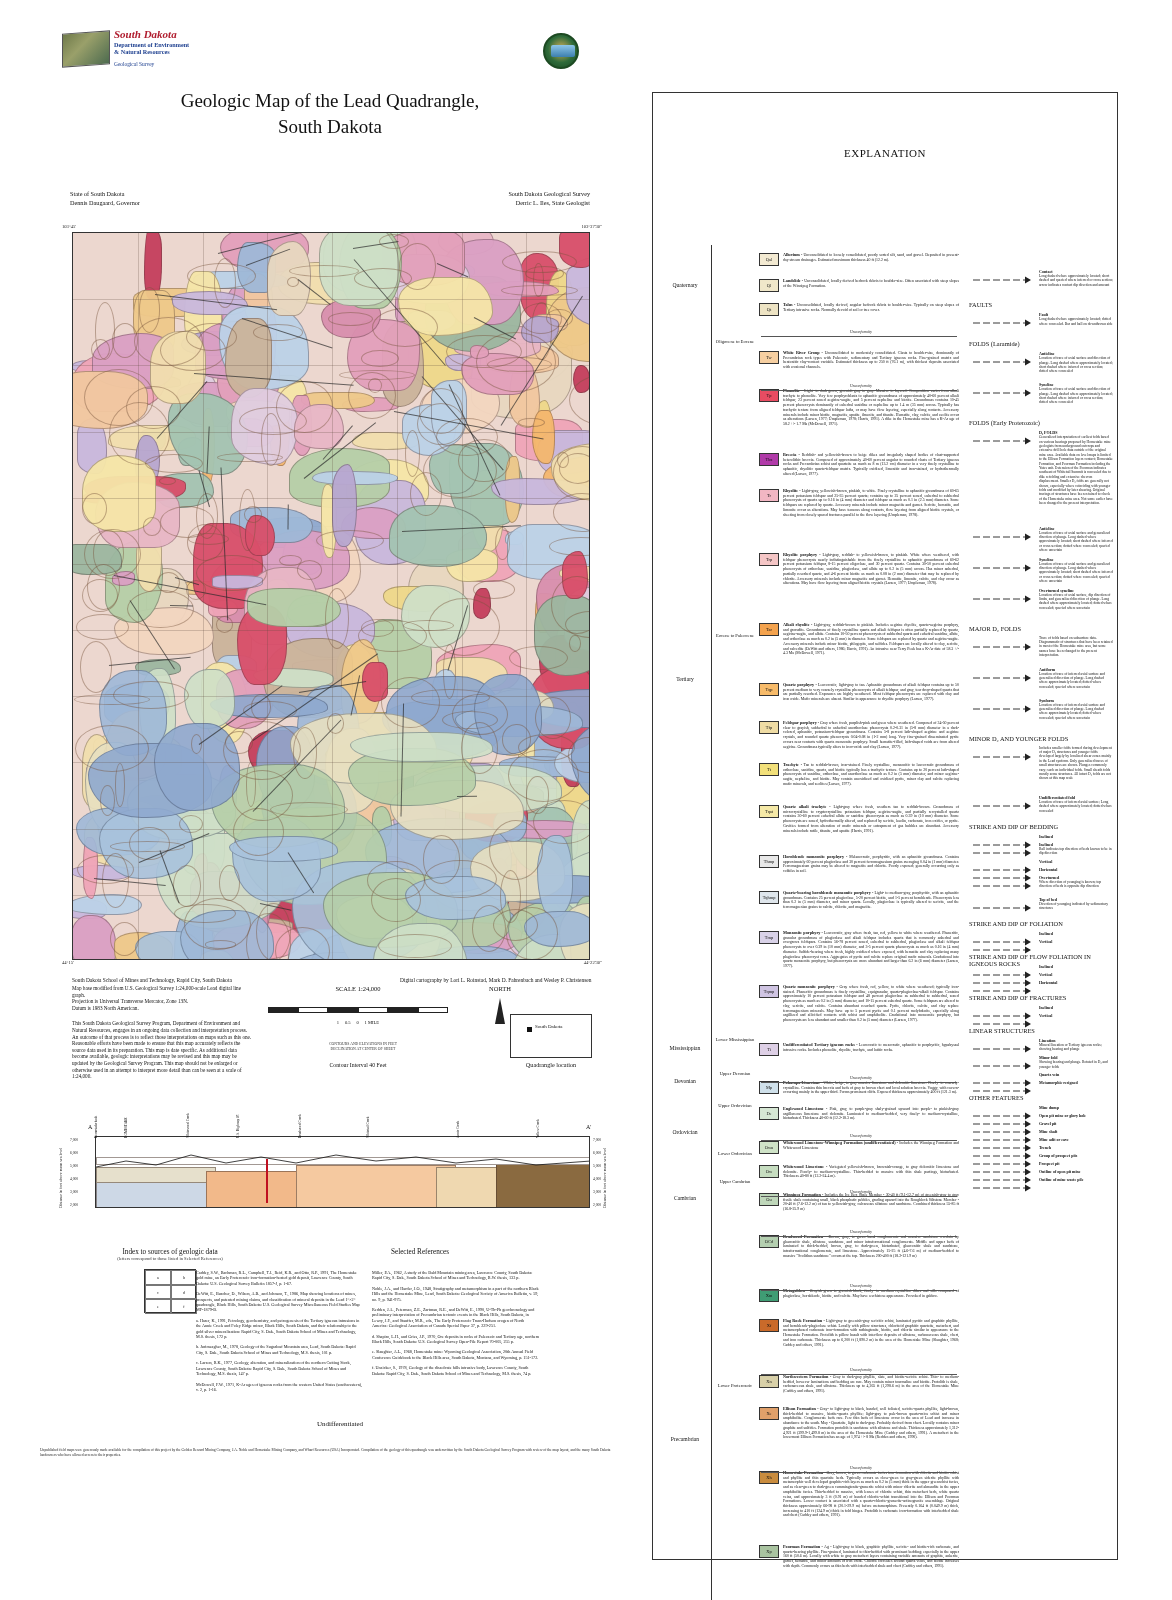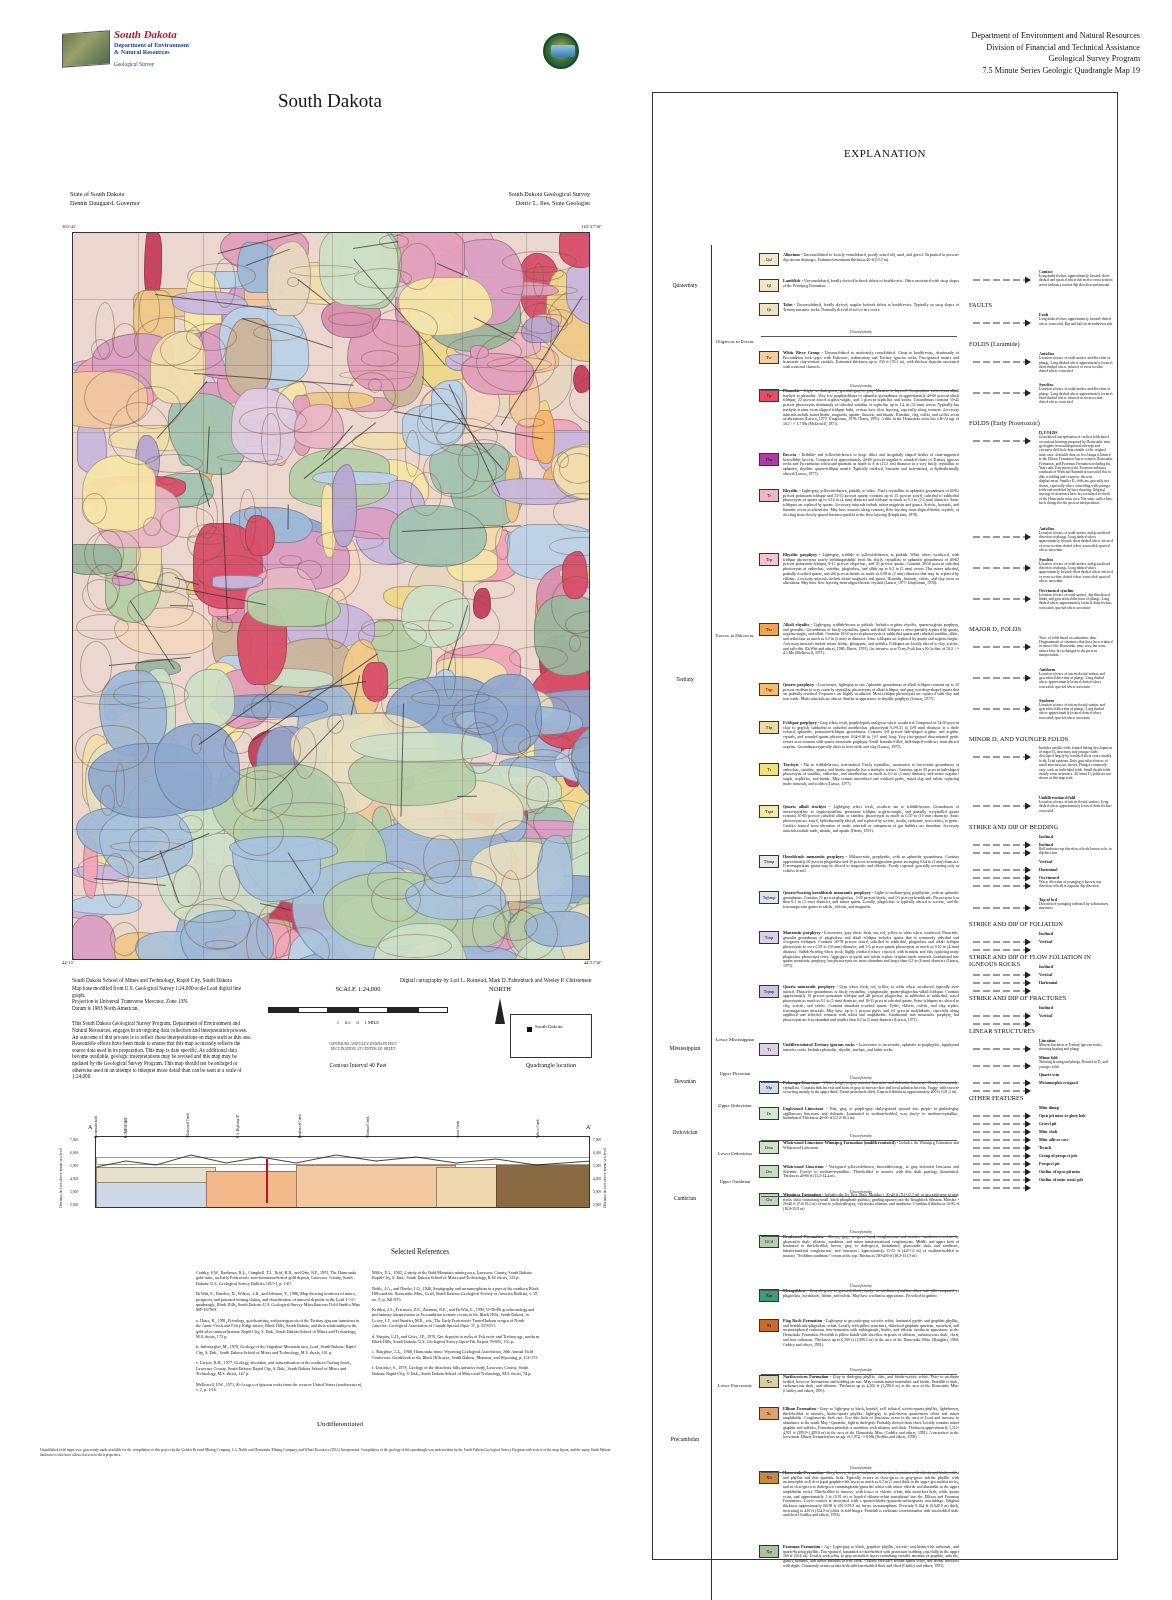--- a/index.html
+++ b/index.html
@@ -179,30 +179,25 @@
     <div class="l1">
       <span>Department of Environment</span><br>
       <span>&amp; Natural Resources</span>
     </div>
     <div class="l2">Geological Survey</div>
   </div>
 
   <div class="hdr-seal"></div>
   <div class="hdr-seal2"></div>
 
-  <div class="hdr-right">
-    <div>Department of Environment and Natural Resources</div>
-    <div>Division of Financial and Technical Assistance</div>
-    <div>Geological Survey Program</div>
-    <div>7.5 Minute Series Geologic Quadrangle Map 19</div>
-  </div>
 
   <div class="coop-text">Prepared in cooperation with the South Dakota School of Mines and Technology, Rapid City, South Dakota</div>
 
   <div class="title">
+    <div>Geologic Map of the Lead Quadrangle,</div>
     <div>South Dakota</div>
   </div>
   <div class="gov-left">
     <div>State of South Dakota</div>
     <div>Dennis Daugaard, Governor</div>
   </div>
   <div class="gov-right">
     <div>South Dakota Geological Survey</div>
     <div>Derric L. Iles, State Geologist</div>
   </div>
@@ -830,20 +825,32 @@
         <div style="position: absolute; left: 200px; top: 14px; font-size: 3.4px; transform: rotate(-90deg); transform-origin: left bottom; white-space: nowrap;">U.S. Highway 85</div>
         <div style="position: absolute; left: 262px; top: 14px; font-size: 3.4px; transform: rotate(-90deg); transform-origin: left bottom; white-space: nowrap;">Deadwood Creek</div>
         <div style="position: absolute; left: 330px; top: 14px; font-size: 3.4px; transform: rotate(-90deg); transform-origin: left bottom; white-space: nowrap;">Whitetail Creek</div>
         <div style="position: absolute; left: 420px; top: 14px; font-size: 3.4px; transform: rotate(-90deg); transform-origin: left bottom; white-space: nowrap;">Annie Creek</div>
         <div style="position: absolute; left: 500px; top: 14px; font-size: 3.4px; transform: rotate(-90deg); transform-origin: left bottom; white-space: nowrap;">Yellow Creek</div>
       </div>
     <div class="xs-vert" style="left:18px; top:18px; height:70px;">Distance in feet above mean sea level</div>
     <div class="xs-vert" style="left:562px; top:18px; height:70px;">Distance in feet above mean sea level</div>
   </div>
 
+  <div class="idxsrc">
+    <div>Index to sources of geologic data</div>
+    <div class="sub">(letters correspond to those listed in Selected References)</div>
+    <div class="idxbox" id="idxbox">
+        <div class="cell" style="left: 0px; top: 0px; width: 26px; height: 14.6px; line-height: 14.6px;">a</div>
+        <div class="cell" style="left: 26px; top: 0px; width: 26px; height: 14.6px; line-height: 14.6px;">b</div>
+        <div class="cell" style="left: 0px; top: 14.6px; width: 26px; height: 14.6px; line-height: 14.6px;">c</div>
+        <div class="cell" style="left: 26px; top: 14.6px; width: 26px; height: 14.6px; line-height: 14.6px;">d</div>
+        <div class="cell" style="left: 0px; top: 29.2px; width: 26px; height: 14.6px; line-height: 14.6px;">e</div>
+        <div class="cell" style="left: 26px; top: 29.2px; width: 26px; height: 14.6px; line-height: 14.6px;">f</div>
+      </div>
+  </div>
 
   <div class="refs-title">Selected References</div>
   <div class="refcol" style="left:196px; top:1270px; width:168px;" id="refcol1">
       <div style="margin-bottom:5px;">Caddey, S.W., Bachman, R.L., Campbell, T.J., Reid, K.R., and Otto, R.P., 1991, The Homestake gold mine, an Early Proterozoic iron-formation-hosted gold deposit, Lawrence County, South Dakota: U.S. Geological Survey Bulletin 1857-J, p. 1-67.</div>
       <div style="margin-bottom:5px;">DeWitt, E., Buscher, D., Wilson, A.B., and Johnson, T., 1986, Map showing locations of mines, prospects, and patented mining claims, and classification of mineral deposits in the Lead 1°×2° quadrangle, Black Hills, South Dakota: U.S. Geological Survey Miscellaneous Field Studies Map MF-1879-B.</div>
       <div style="margin-bottom:5px;">a.  Harer, K., 1991, Petrology, geochemistry, and petrogenesis of the Tertiary igneous intrusions in the Annie Creek and Foley Ridge minor, Black Hills, South Dakota, and their relationship to the gold silver mineralization: Rapid City, S. Dak., South Dakota School of Mines and Technology, M.S. thesis, 172 p.</div>
       <div style="margin-bottom:5px;">b.  Jurimeagher, M., 1978, Geology of the Sugarloaf Mountain area, Lead, South Dakota: Rapid City, S. Dak., South Dakota School of Mines and Technology, M.S. thesis, 101 p.</div>
       <div style="margin-bottom:5px;">c.  Larson, R.K., 1977, Geology, alteration, and mineralization of the northern Cutting Stock, Lawrence County, South Dakota: Rapid City, S. Dak., South Dakota School of Mines and Technology, M.S. thesis, 147 p.</div>
       <div style="margin-bottom:5px;">McDowell, F.W., 1971, K-Ar ages of igneous rocks from the western United States (southwestern), v. 2, p. 1-16.</div>
     </div>

